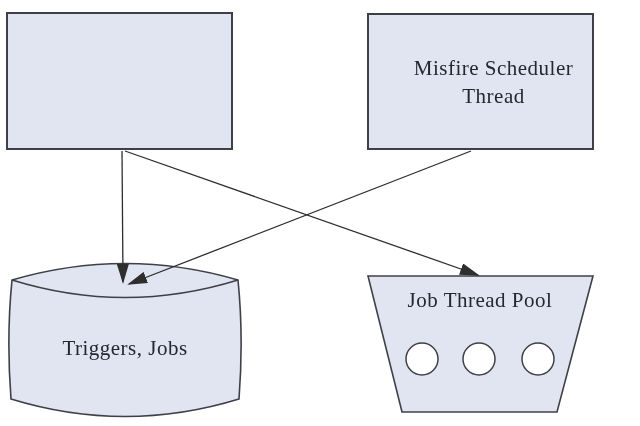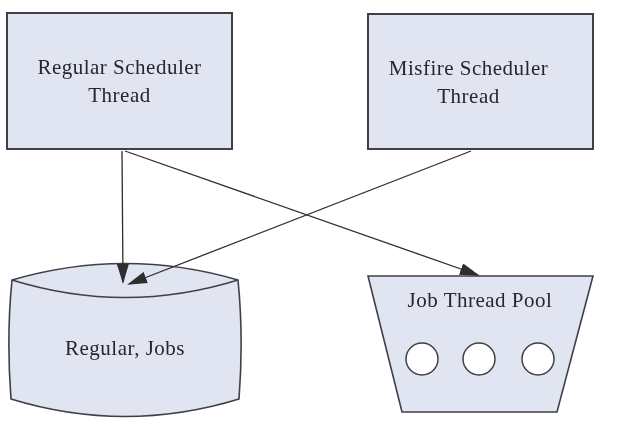--- a/index.html
+++ b/index.html
@@ -61,29 +61,26 @@
     <path class="node-shape soft-node" d="M368,276 L593,276 L557,412 L402,412 Z"></path>
     <circle class="worker-circle" cx="422" cy="359" r="16"></circle>
     <circle class="worker-circle" cx="479" cy="359" r="16"></circle>
     <circle class="worker-circle" cx="538" cy="359" r="16"></circle>
 
     <line class="edge" x1="122" y1="151" x2="123" y2="282" marker-end="url(#arrow)"></line>
     <line class="edge" x1="125" y1="151" x2="478" y2="275" marker-end="url(#arrow)"></line>
     <line class="edge" x1="471" y1="151" x2="129" y2="284" marker-end="url(#arrow)"></line>
   </svg>
 
-  <div class="label" style="left:7px; top:13px; width:225px; height:136px;">
-    <span class="wrap-narrow">Regular Scheduler Thread</span>
-  </div>
 
-  <div class="label" style="left:356px; top:14px; width:225px; height:135px;">
+  <div class="label" style="left:381px; top:14px; width:225px; height:135px;">
     <span class="wrap-narrow">Misfire Scheduler Thread</span>
   </div>
 
   <div class="label" style="left:10px; top:318px; width:230px; height:60px;">
-    <span>Regular, Jobs</span>
+    <span>Triggers, Jobs</span>
   </div>
 
   <div class="label" style="left:378px; top:280px; width:204px; height:40px;">
     <span>Job Thread Pool</span>
   </div>
 
 </div>
 
 </body></html>

